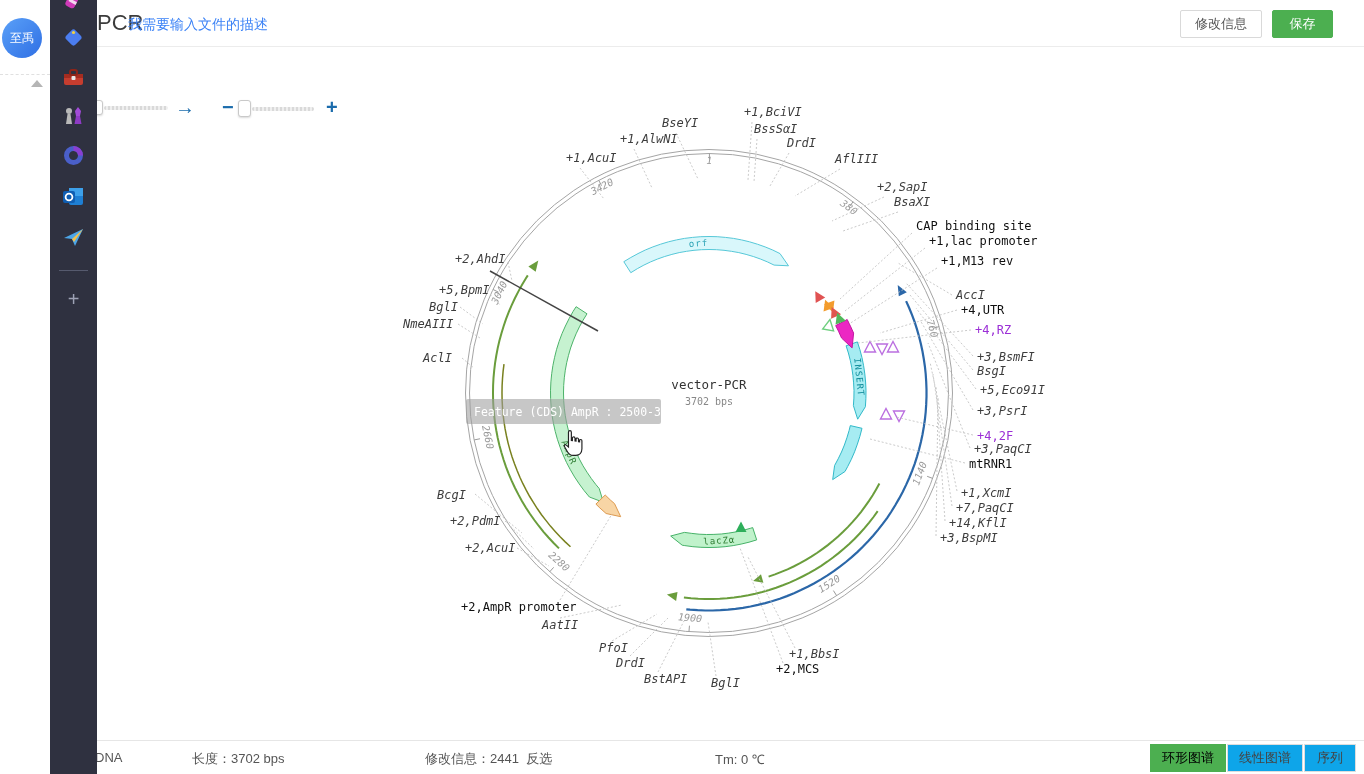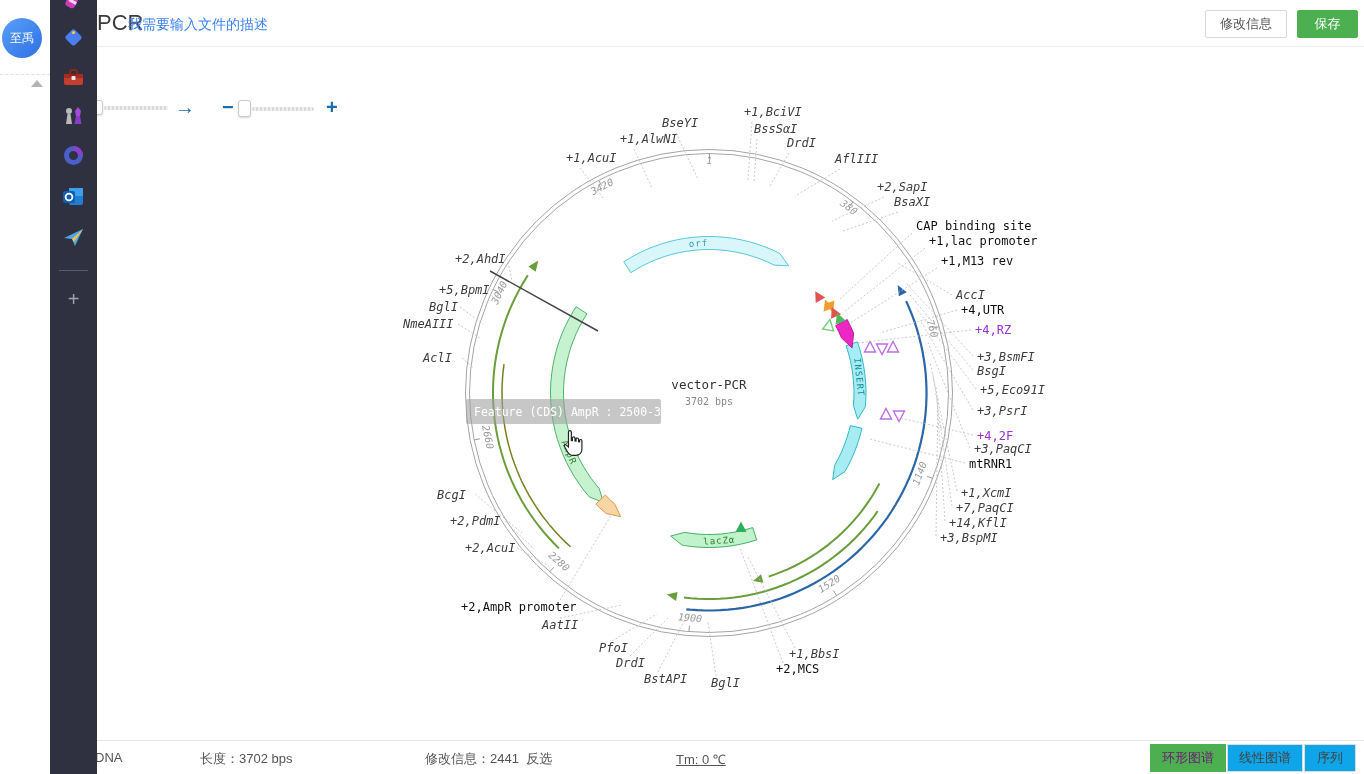--- a/index.html
+++ b/index.html
@@ -17,21 +17,21 @@
   .t-band     { font:9px "DejaVu Sans Mono", monospace; letter-spacing:1px; }
   .t-center-name { font:12.5px "DejaVu Sans Mono", monospace; fill:#333; }
   .t-center-size { font:10px  "DejaVu Sans Mono", monospace; fill:#888; }
 
   
   .header { position:absolute; left:0; top:0; width:1364px; height:47px;
             background:#fff; border-bottom:1px solid #ececec; z-index:5; }
   .page-title { position:absolute; left:97px; top:10px; font-size:22px; color:#3c3c3c; }
   .page-subtitle { position:absolute; left:128px; top:16px; font-size:14px; color:#3b82f6; }
   .btn { position:absolute; top:10px; height:28px; border-radius:2px; font-size:13px;
-         display:flex; align-items:center; justify-content:center; cursor:pointer;margin-left:25px; }
+         display:flex; align-items:center; justify-content:center; cursor:pointer; }
   .btn-outline { left:1180px; width:82px; background:#fff; border:1px solid #d9d9d9; color:#555; }
   .btn-green   { left:1272px; width:61px; background:#4caf50; border:1px solid #4caf50; color:#fff; }
 
   
   .toolbar { position:absolute; left:0; top:47px; width:1364px; height:31px; background:#fff; z-index:5; }
   .track { position:absolute; height:4px; border-radius:2px;
            background:repeating-linear-gradient(90deg,#d9d9d9 0 2px,#efefef 2px 4px); }
   .handle { position:absolute; background:#fff; border:1px solid #c9c9c9; border-radius:3px;
             box-shadow:0 1px 2px rgba(0,0,0,.15); }
   .tb-sym { position:absolute; color:#1b6cac; font-size:20px; line-height:20px; font-weight:bold; }
@@ -47,21 +47,21 @@
                border-top:1px solid #e6e6e6; font-size:13px; color:#555; z-index:5; }
   .sb-item { position:absolute; top:9px; white-space:nowrap; }
   .searchbox { position:absolute; left:880px; top:4px; width:192px; height:26px; background:#fff;
                border:1px solid #ddd; border-radius:2px; display:flex; align-items:center; padding:0 6px; }
   .searchbox .ph { color:#bbb; font-size:12px; flex:1; margin-left:5px; }
   .searchbox .cnt { color:#b9b9b9; font-size:12px; margin-right:6px; }
   .searchbox .arr { color:#aaa; font-size:8px; margin:0 2px; cursor:pointer; }
   .viewbtn { position:absolute; top:3px; height:28px; display:flex; align-items:center;
              justify-content:center; font-size:13px; cursor:pointer; border:1px solid #ddd;
              background:#0ea5e9; color:#444; }
-  .viewbtn.active { background:#4caf50; border-color:#4caf50; color:#701a75; }
+  .viewbtn.active { background:#4caf50; border-color:#4caf50; color:#000000; }
 
   
   .dock { position:absolute; left:50px; top:0; width:47px; height:774px; background:#2f3140; z-index:10; }
   .dock-icon { position:absolute; left:12px; width:23px; height:23px; cursor:pointer; }
   .dock-divider { position:absolute; left:9px; width:29px; height:1px; background:#565a6e; }
   .dock-plus { position:absolute; left:0; width:47px; text-align:center; color:#9ea2b5;
                font-size:20px; cursor:pointer; }
   .leftpanel { position:absolute; left:0; top:0; width:50px; height:774px; background:#fff;
                z-index:11; border-radius:0 14px 0 0; margin-top:6px; }
   .avatar { position:absolute; left:2px; top:12px; width:40px; height:40px; border-radius:50%;
@@ -371,23 +371,23 @@
   </div>
 
   <div class="map-tooltip" id="map-tooltip" style="left: 466px; top: 399px; width: 195px; height: 25px;">Feature (CDS) AmpR : 2500-3360</div>
 
   <svg id="cursor" width="28" height="30" viewBox="0 0 18 23" style="left: 561px; top: 428px;">
     <path d="M7.5 21c-1.8 0-3.2-.9-4.2-2.6L.9 14.2c-.5-.9.6-1.8 1.4-1.1l1.7 1.4V3.2c0-1.6 2.2-1.6 2.2 0v6.3l.8.1V7.8c0-1.4 2-1.4 2 .1v2l.8.1V8.6c0-1.3 1.9-1.3 1.9.1v1.9l.8.1v-1c0-1.2 1.8-1.2 1.8.1V16c0 3.2-2 5-4.6 5z" fill="#fff" stroke="#222" stroke-width="0.9"></path>
   </svg>
 
   <div class="statusbar">
     <div class="sb-item" style="left:95px;">DNA</div>
-    <div class="sb-item" style="left:200px;"><span>长度：</span><span>3702 bps</span></div>
+    <div class="sb-item" style="left:192px;"><span>长度：</span><span>3702 bps</span></div>
     <div class="sb-item" style="left:425px;"><span>修改信息：</span><span>2441</span>&nbsp;&nbsp;<span>反选</span></div>
-    <div class="sb-item" style="left:676px;text-decoration:underline;">Tm: 0 ℃</div>
+    <div class="sb-item" style="left:715px;">Tm: 0 ℃</div>
     <div class="viewbtn active" style="left:1150px; width:76px;">环形图谱</div>
     <div class="viewbtn" style="left:1227px; width:76px;">线性图谱</div>
     <div class="viewbtn" style="left:1304px; width:52px;">序列</div>
   </div>
 
   <div class="dock">
     <svg class="dock-icon" style="top:-14px;" viewBox="0 0 23 23">
       <rect x="6" y="4" width="10" height="18" rx="3" fill="#cf3ab8" transform="rotate(28 11 13)"></rect>
       <rect x="8" y="14" width="8" height="3" fill="#fff" opacity=".8" transform="rotate(28 11 13)"></rect>
     </svg>

